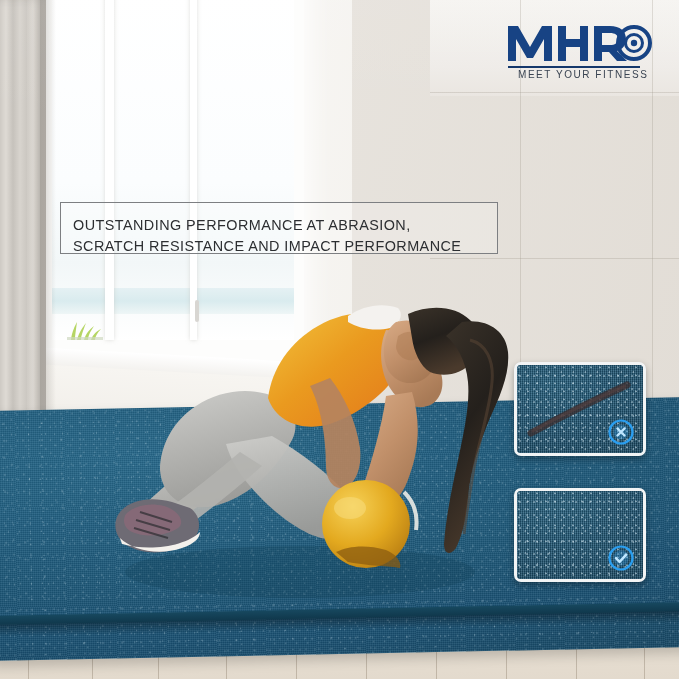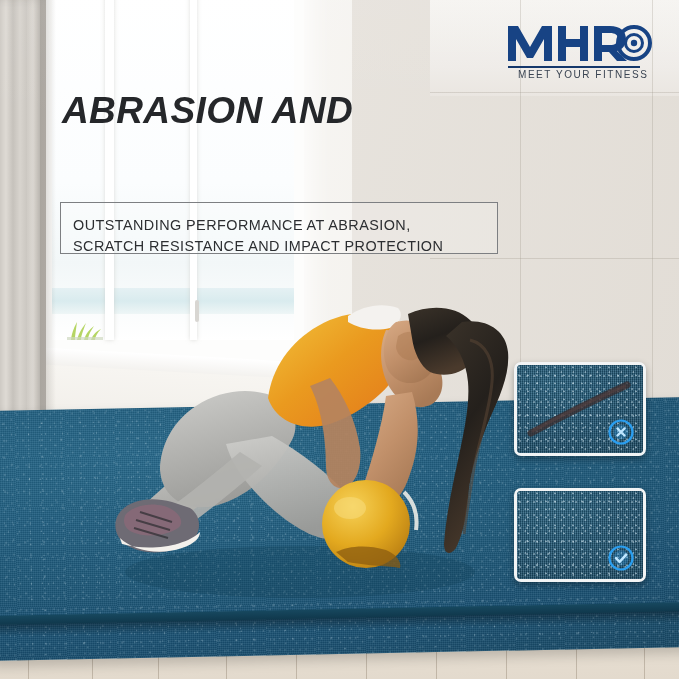--- a/index.html
+++ b/index.html
@@ -389,26 +389,25 @@
 
       <circle cx="128" cy="22" r="16" fill="none" stroke="#174384" stroke-width="4"></circle>
       <circle cx="128" cy="22" r="8.5" fill="none" stroke="#174384" stroke-width="3"></circle>
       <circle cx="128" cy="22" r="3.2" fill="#174384"></circle>
     </svg>
     <div class="logo-rule"></div>
     <div class="logo-tag">MEET YOUR FITNESS</div>
   </div>
 
   <div class="headline">
-    <div>ABRASION AND</div>
   </div>
 
   <div class="subbox">
     <div>OUTSTANDING PERFORMANCE AT ABRASION,</div>
-    <div>SCRATCH RESISTANCE AND IMPACT PROTECTION</div>
+    <div>SCRATCH RESISTANCE AND IMPACT PERFORMANCE</div>
   </div>
 
   <div class="panel panel-top">
     <div class="panel-tex"></div>
     <div class="panel-weave"></div>
     <div class="panel-speck"></div>
     <svg class="scratch" viewBox="0 0 108 62">
       <path d="M4 54 C26 42 56 26 100 6" stroke="#3a2a2a" stroke-width="7" stroke-linecap="round" fill="none" opacity="0.72"></path>
       <path d="M6 52 C28 40 58 24 98 7" stroke="#5a4240" stroke-width="3" stroke-linecap="round" fill="none" opacity="0.5"></path>
     </svg>

